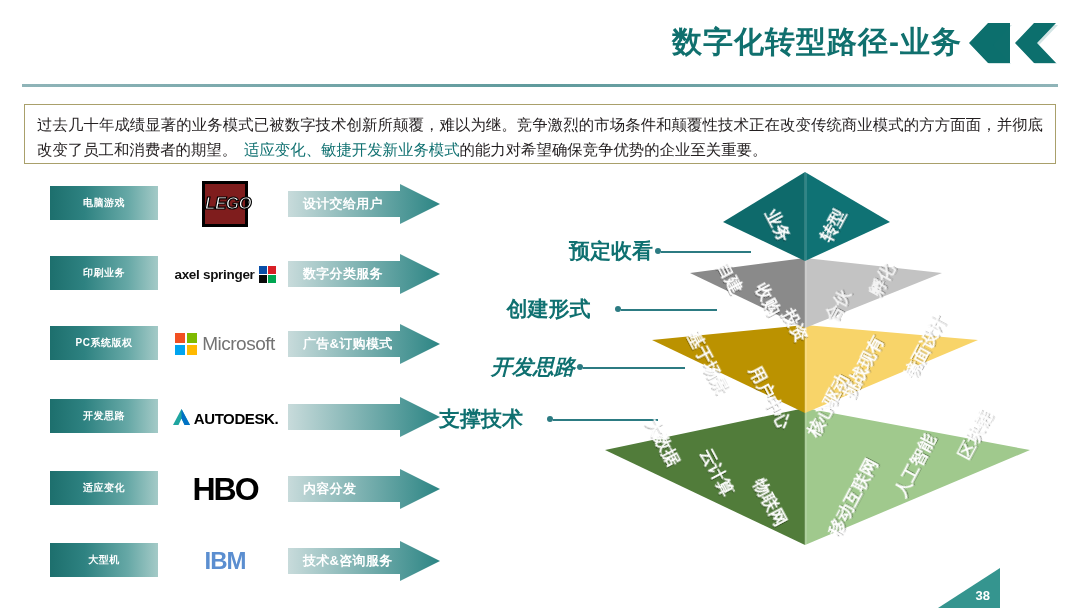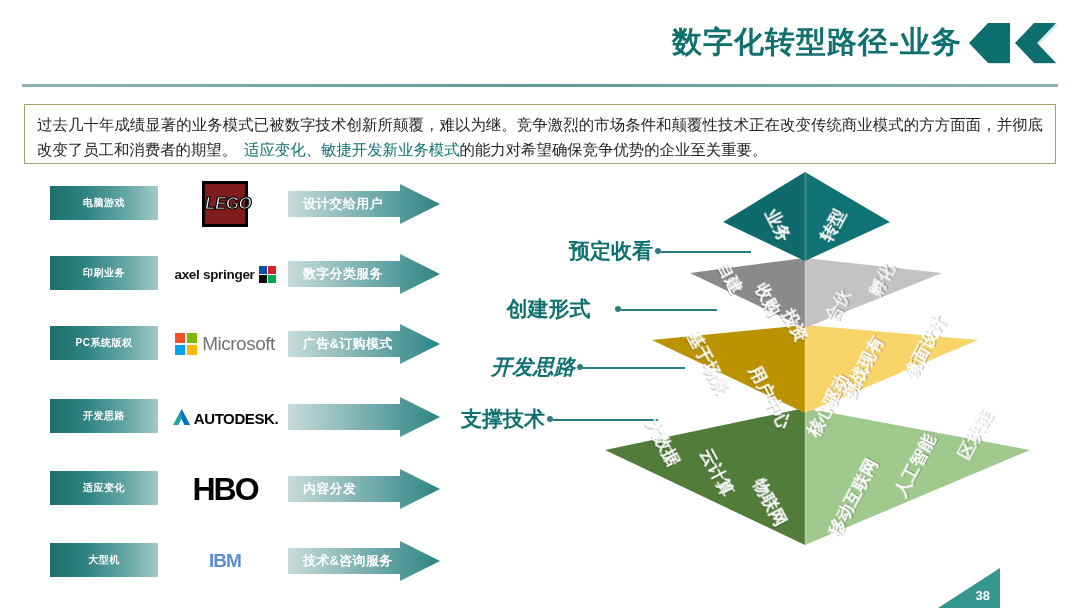--- a/index.html
+++ b/index.html
@@ -108,21 +108,21 @@
   }
   .axel { display: flex; align-items: center; gap: 4px; }
   .axel-word { font-size: 13.5px; font-weight: bold; color: #111; letter-spacing: -0.3px; }
   .axel-sq { display: grid; grid-template-columns: 8px 8px; grid-template-rows: 8px 8px; gap: 1px; }
   .ms { display: flex; align-items: center; gap: 5px; }
   .ms-sq { display: grid; grid-template-columns: 10px 10px; grid-template-rows: 10px 10px; gap: 2px; }
   .ms-word { font-size: 19px; color: #737373; letter-spacing: -0.5px; }
   .ad { display: flex; align-items: flex-end; gap: 3px; }
   .ad-word { font-size: 15px; font-weight: bold; color: #000; letter-spacing: -0.4px; }
   .hbo-word { font-size: 32px; font-weight: bold; color: #000; letter-spacing: -2px; }
-  .ibm-word { font-size: 19px; font-weight: bold; color: #5b8ed0; letter-spacing: -1px; }
+  .ibm-word { font-size: 24px; font-weight: bold; color: #5b8ed0; letter-spacing: -1px; }
 </style>
 </head>
 <body>
 
 <div id="slide">
 
   <div id="header">
     <div id="title">数字化转型路径-业务</div>
     <svg id="chevrons" viewBox="0 0 96 42">
       <path d="M44 1 L44 41 L25 21 Z M44 1 L22 1 L3 21 L22 41 L44 41 L25 21 Z" fill="#0d6f6d"></path>
@@ -267,21 +267,21 @@
   <div class="leader" style="left:661px; top:251px; width:90px;"></div>
 
   <div class="pyr-label" style="left:496px; top:295px; width:105px;text-align:center;">创建形式</div>
   <div class="leader-dot" style="left:615px; top:306px;"></div>
   <div class="leader" style="left:621px; top:309px; width:96px;"></div>
 
   <div class="pyr-label" style="left:470px; top:353px; width:105px;font-style:italic;">开发思路</div>
   <div class="leader-dot" style="left:577px; top:364px;"></div>
   <div class="leader" style="left:583px; top:367px; width:102px;"></div>
 
-  <div class="pyr-label" style="left:440px; top:405px; width:105px;">支撑技术</div>
+  <div class="pyr-label" style="left:418px; top:405px; width:105px;">支撑技术</div>
   <div class="leader-dot" style="left:547px; top:416px;"></div>
   <div class="leader" style="left:553px; top:419px; width:105px;"></div>
 
   <svg id="pyramid" viewBox="0 0 500 400">
     <defs>
       <filter id="txtshadow" x="-30%" y="-30%" width="160%" height="160%">
         <feDropShadow dx="1" dy="1" stdDeviation="0.6" flood-color="#000" flood-opacity="0.35"></feDropShadow>
       </filter>
     </defs>
 

